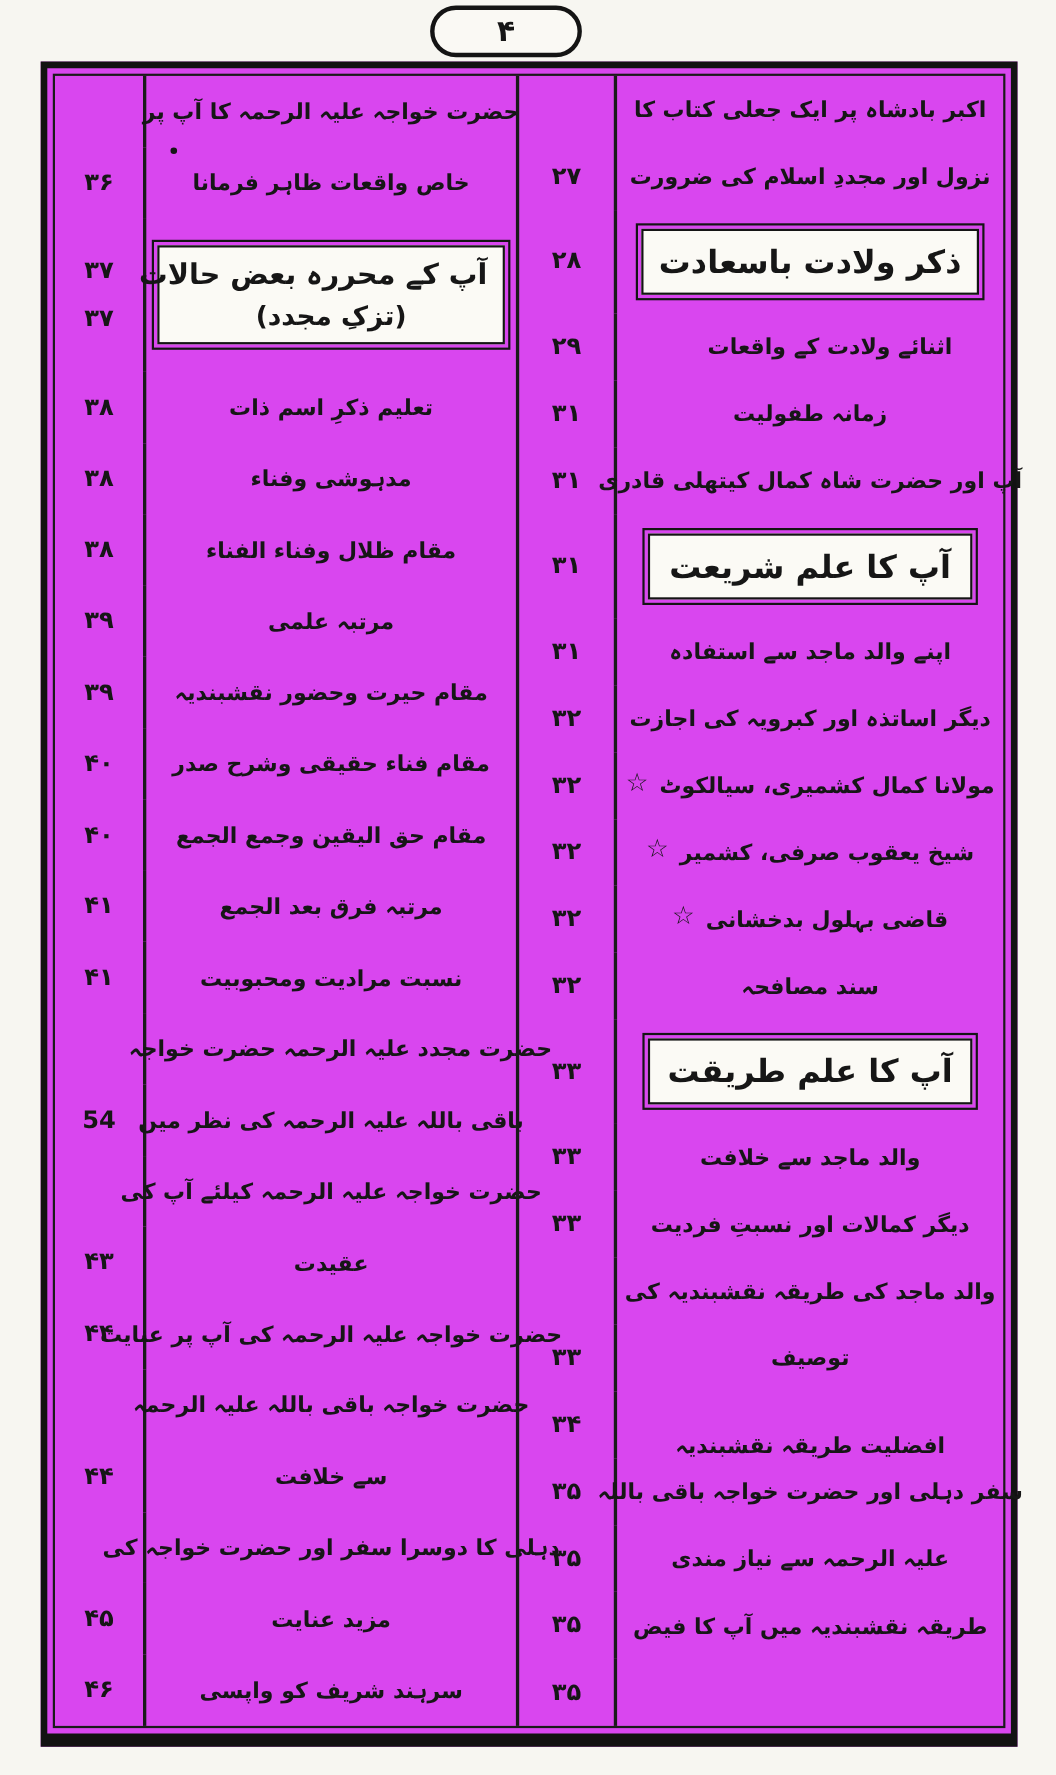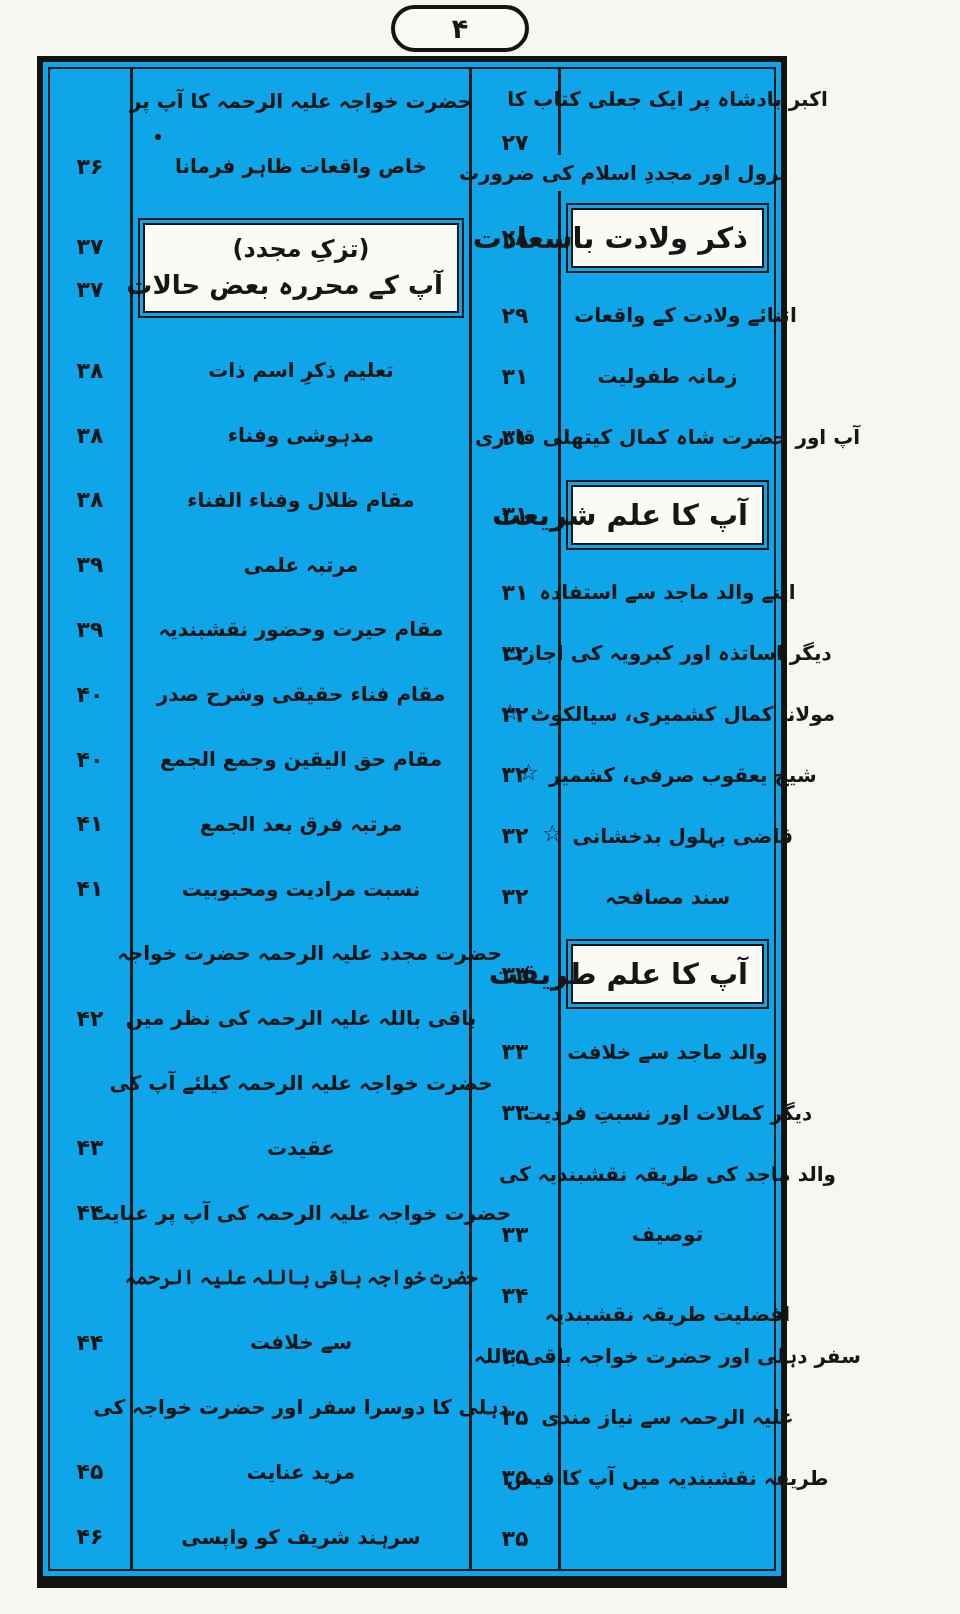--- a/index.html
+++ b/index.html
@@ -11,22 +11,22 @@
   }
   
   .badge{
     position:absolute;left:391px;top:5px;width:138px;height:47px;
     box-sizing:border-box;border:4px solid #141414;border-radius:26px;
     display:flex;align-items:center;justify-content:center;
     background:#faf9f4;font-size:27px;font-weight:bold;
   }
   
   .frame{
-    position:absolute;left:37px;top:56px;width:750px;height:1532px;
-    box-sizing:border-box;background:#0ea5e9;
+    position:absolute;left:37px;top:56px;width:888px;height:1532px;
+    box-sizing:border-box;background:#d946ef;
     border:6px solid #121212;border-bottom-width:12px;
   }
   
   .frame-inner{
     position:absolute;inset:5px;border:2px solid #1a1a1a;
     display:flex;flex-direction:row;
   }
   .pair{display:flex;flex-direction:column;min-width:0;}
   .pair.p-left{width:419px;}
   .pair.p-right{flex:1;border-left:3px solid #1a1a1a;}
@@ -81,22 +81,22 @@
             <span class="t">خاص واقعات ظاہر فرمانا</span>
           </div>
         </div>
         <div class="row" style="flex-grow: 2.15;">
           <div class="num">
             <span>۳۷</span>
             <span>۳۷</span>
           </div>
           <div class="txt">
             <div class="hbox">
+              <div class="hl hl1">آپ کے محررہ بعض حالات</div>
               <div class="hl hl2">(تزکِ مجدد)</div>
-              <div class="hl hl1">آپ کے محررہ بعض حالات</div>
             </div>
           </div>
         </div>
         <div class="row" style="flex-grow: 1;">
           <div class="num">
             <span>۳۸</span>
           </div>
           <div class="txt">
             <span class="t">تعلیم ذکرِ اسم ذات</span>
           </div>
@@ -166,21 +166,21 @@
           </div>
         </div>
         <div class="row" style="flex-grow: 1; gap: 17px;">
           <div class="num"></div>
           <div class="txt">
             <span class="t">حضرت مجدد علیہ الرحمہ حضرت خواجہ</span>
           </div>
         </div>
         <div class="row" style="flex-grow: 1;">
           <div class="num">
-            <span>۴۲</span>
+            <span>54</span>
           </div>
           <div class="txt">
             <span class="t">باقی باللہ علیہ الرحمہ کی نظر میں</span>
           </div>
         </div>
         <div class="row" style="flex-grow: 1;">
           <div class="num"></div>
           <div class="txt">
             <span class="t">حضرت خواجہ علیہ الرحمہ کیلئے آپ کی</span>
           </div>
@@ -194,21 +194,21 @@
           </div>
         </div>
         <div class="row" style="flex-grow: 1;">
           <div class="num">
             <span>۴۴</span>
           </div>
           <div class="txt">
             <span class="t">حضرت خواجہ علیہ الرحمہ کی آپ پر عنایت</span>
           </div>
         </div>
-        <div class="row" style="flex-grow: 1; font-family: Liberation Serif, serif;">
+        <div class="row" style="flex-grow: 1;">
           <div class="num"></div>
           <div class="txt">
             <span class="t">حضرت خواجہ باقی باللہ علیہ الرحمہ</span>
           </div>
         </div>
         <div class="row" style="flex-grow: 1;">
           <div class="num">
             <span>۴۴</span>
           </div>
           <div class="txt">
@@ -238,21 +238,21 @@
           </div>
         </div>
       </div>
     <div class="pair p-right" id="col-right">
         <div class="row" style="flex-grow: 1; text-align: right;">
           <div class="num"></div>
           <div class="txt">
             <span class="t">اکبر بادشاہ پر ایک جعلی کتاب کا</span>
           </div>
         </div>
-        <div class="row" style="flex-grow: 1; flex-direction: column;">
+        <div class="row" style="flex-grow: 1;">
           <div class="num">
             <span>۲۷</span>
           </div>
           <div class="txt">
             <span class="t">نزول اور مجددِ اسلام کی ضرورت</span>
           </div>
         </div>
         <div class="row" style="flex-grow: 1.55;">
           <div class="num">
             <span>۲۸</span>

